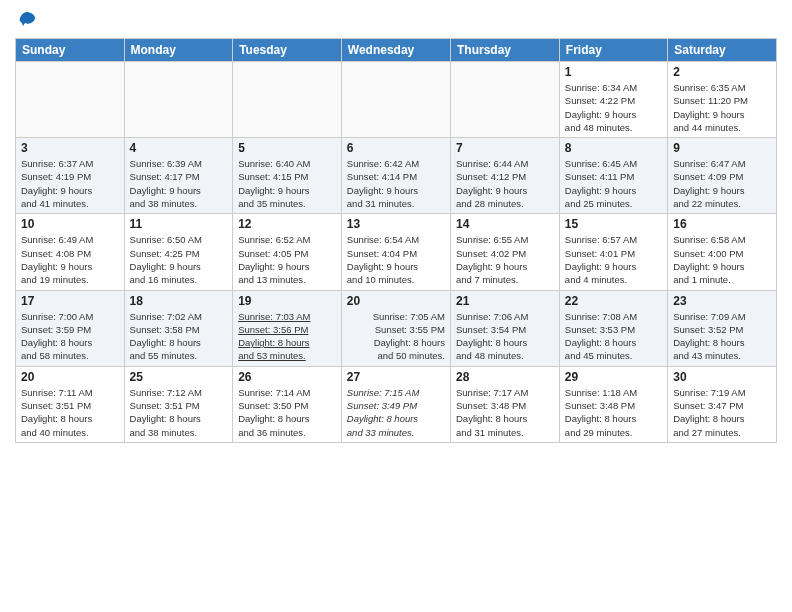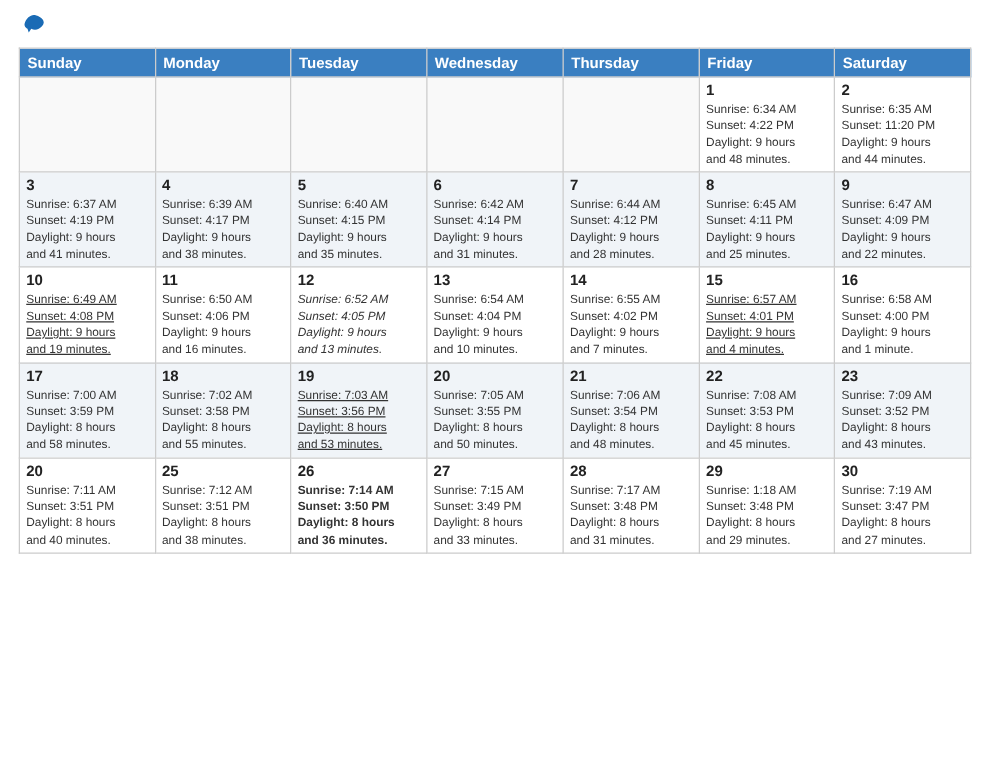--- a/index.html
+++ b/index.html
@@ -199,56 +199,56 @@
             <span class="day-number">9</span>
             <div class="day-info" style="white-space: pre-line;">Sunrise: 6:47 AM
 Sunset: 4:09 PM
 Daylight: 9 hours
 and 22 minutes.</div>
           </td>
         </tr>
         <tr>
           <td>
             <span class="day-number">10</span>
-            <div class="day-info" style="white-space: pre-line; text-decoration: underline;">Sunrise: 6:49 AM
+            <div class="day-info" style="white-space: pre-line;">Sunrise: 6:49 AM
 Sunset: 4:08 PM
 Daylight: 9 hours
 and 19 minutes.</div>
           </td>
           <td>
             <span class="day-number">11</span>
             <div class="day-info" style="white-space: pre-line;">Sunrise: 6:50 AM
-Sunset: 4:06 PM
+Sunset: 4:25 PM
 Daylight: 9 hours
 and 16 minutes.</div>
           </td>
           <td>
             <span class="day-number">12</span>
-            <div class="day-info" style="white-space: pre-line; font-style: italic;">Sunrise: 6:52 AM
+            <div class="day-info" style="white-space: pre-line;">Sunrise: 6:52 AM
 Sunset: 4:05 PM
 Daylight: 9 hours
 and 13 minutes.</div>
           </td>
           <td>
             <span class="day-number">13</span>
             <div class="day-info" style="white-space: pre-line;">Sunrise: 6:54 AM
 Sunset: 4:04 PM
 Daylight: 9 hours
 and 10 minutes.</div>
           </td>
           <td>
             <span class="day-number">14</span>
             <div class="day-info" style="white-space: pre-line;">Sunrise: 6:55 AM
 Sunset: 4:02 PM
 Daylight: 9 hours
 and 7 minutes.</div>
           </td>
           <td>
             <span class="day-number">15</span>
-            <div class="day-info" style="white-space: pre-line; text-decoration: underline;">Sunrise: 6:57 AM
+            <div class="day-info" style="white-space: pre-line;">Sunrise: 6:57 AM
 Sunset: 4:01 PM
 Daylight: 9 hours
 and 4 minutes.</div>
           </td>
           <td>
             <span class="day-number">16</span>
             <div class="day-info" style="white-space: pre-line;">Sunrise: 6:58 AM
 Sunset: 4:00 PM
 Daylight: 9 hours
 and 1 minute.</div>
@@ -271,21 +271,21 @@
           </td>
           <td class="shaded">
             <span class="day-number">19</span>
             <div class="day-info" style="white-space: pre-line; text-decoration: underline;">Sunrise: 7:03 AM
 Sunset: 3:56 PM
 Daylight: 8 hours
 and 53 minutes.</div>
           </td>
           <td class="shaded">
             <span class="day-number">20</span>
-            <div class="day-info" style="white-space: pre-line;">Sunrise: 7:05 AM
+            <div class="day-info" style="white-space: pre-line; text-align: right;">Sunrise: 7:05 AM
 Sunset: 3:55 PM
 Daylight: 8 hours
 and 50 minutes.</div>
           </td>
           <td class="shaded">
             <span class="day-number">21</span>
             <div class="day-info" style="white-space: pre-line;">Sunrise: 7:06 AM
 Sunset: 3:54 PM
 Daylight: 8 hours
 and 48 minutes.</div>
@@ -315,28 +315,28 @@
           </td>
           <td>
             <span class="day-number">25</span>
             <div class="day-info" style="white-space: pre-line;">Sunrise: 7:12 AM
 Sunset: 3:51 PM
 Daylight: 8 hours
 and 38 minutes.</div>
           </td>
           <td>
             <span class="day-number">26</span>
-            <div class="day-info" style="white-space: pre-line; font-weight: bold;">Sunrise: 7:14 AM
+            <div class="day-info" style="white-space: pre-line;">Sunrise: 7:14 AM
 Sunset: 3:50 PM
 Daylight: 8 hours
 and 36 minutes.</div>
           </td>
           <td>
             <span class="day-number">27</span>
-            <div class="day-info" style="white-space: pre-line;">Sunrise: 7:15 AM
+            <div class="day-info" style="white-space: pre-line; font-style: italic;">Sunrise: 7:15 AM
 Sunset: 3:49 PM
 Daylight: 8 hours
 and 33 minutes.</div>
           </td>
           <td>
             <span class="day-number">28</span>
             <div class="day-info" style="white-space: pre-line;">Sunrise: 7:17 AM
 Sunset: 3:48 PM
 Daylight: 8 hours
 and 31 minutes.</div>

